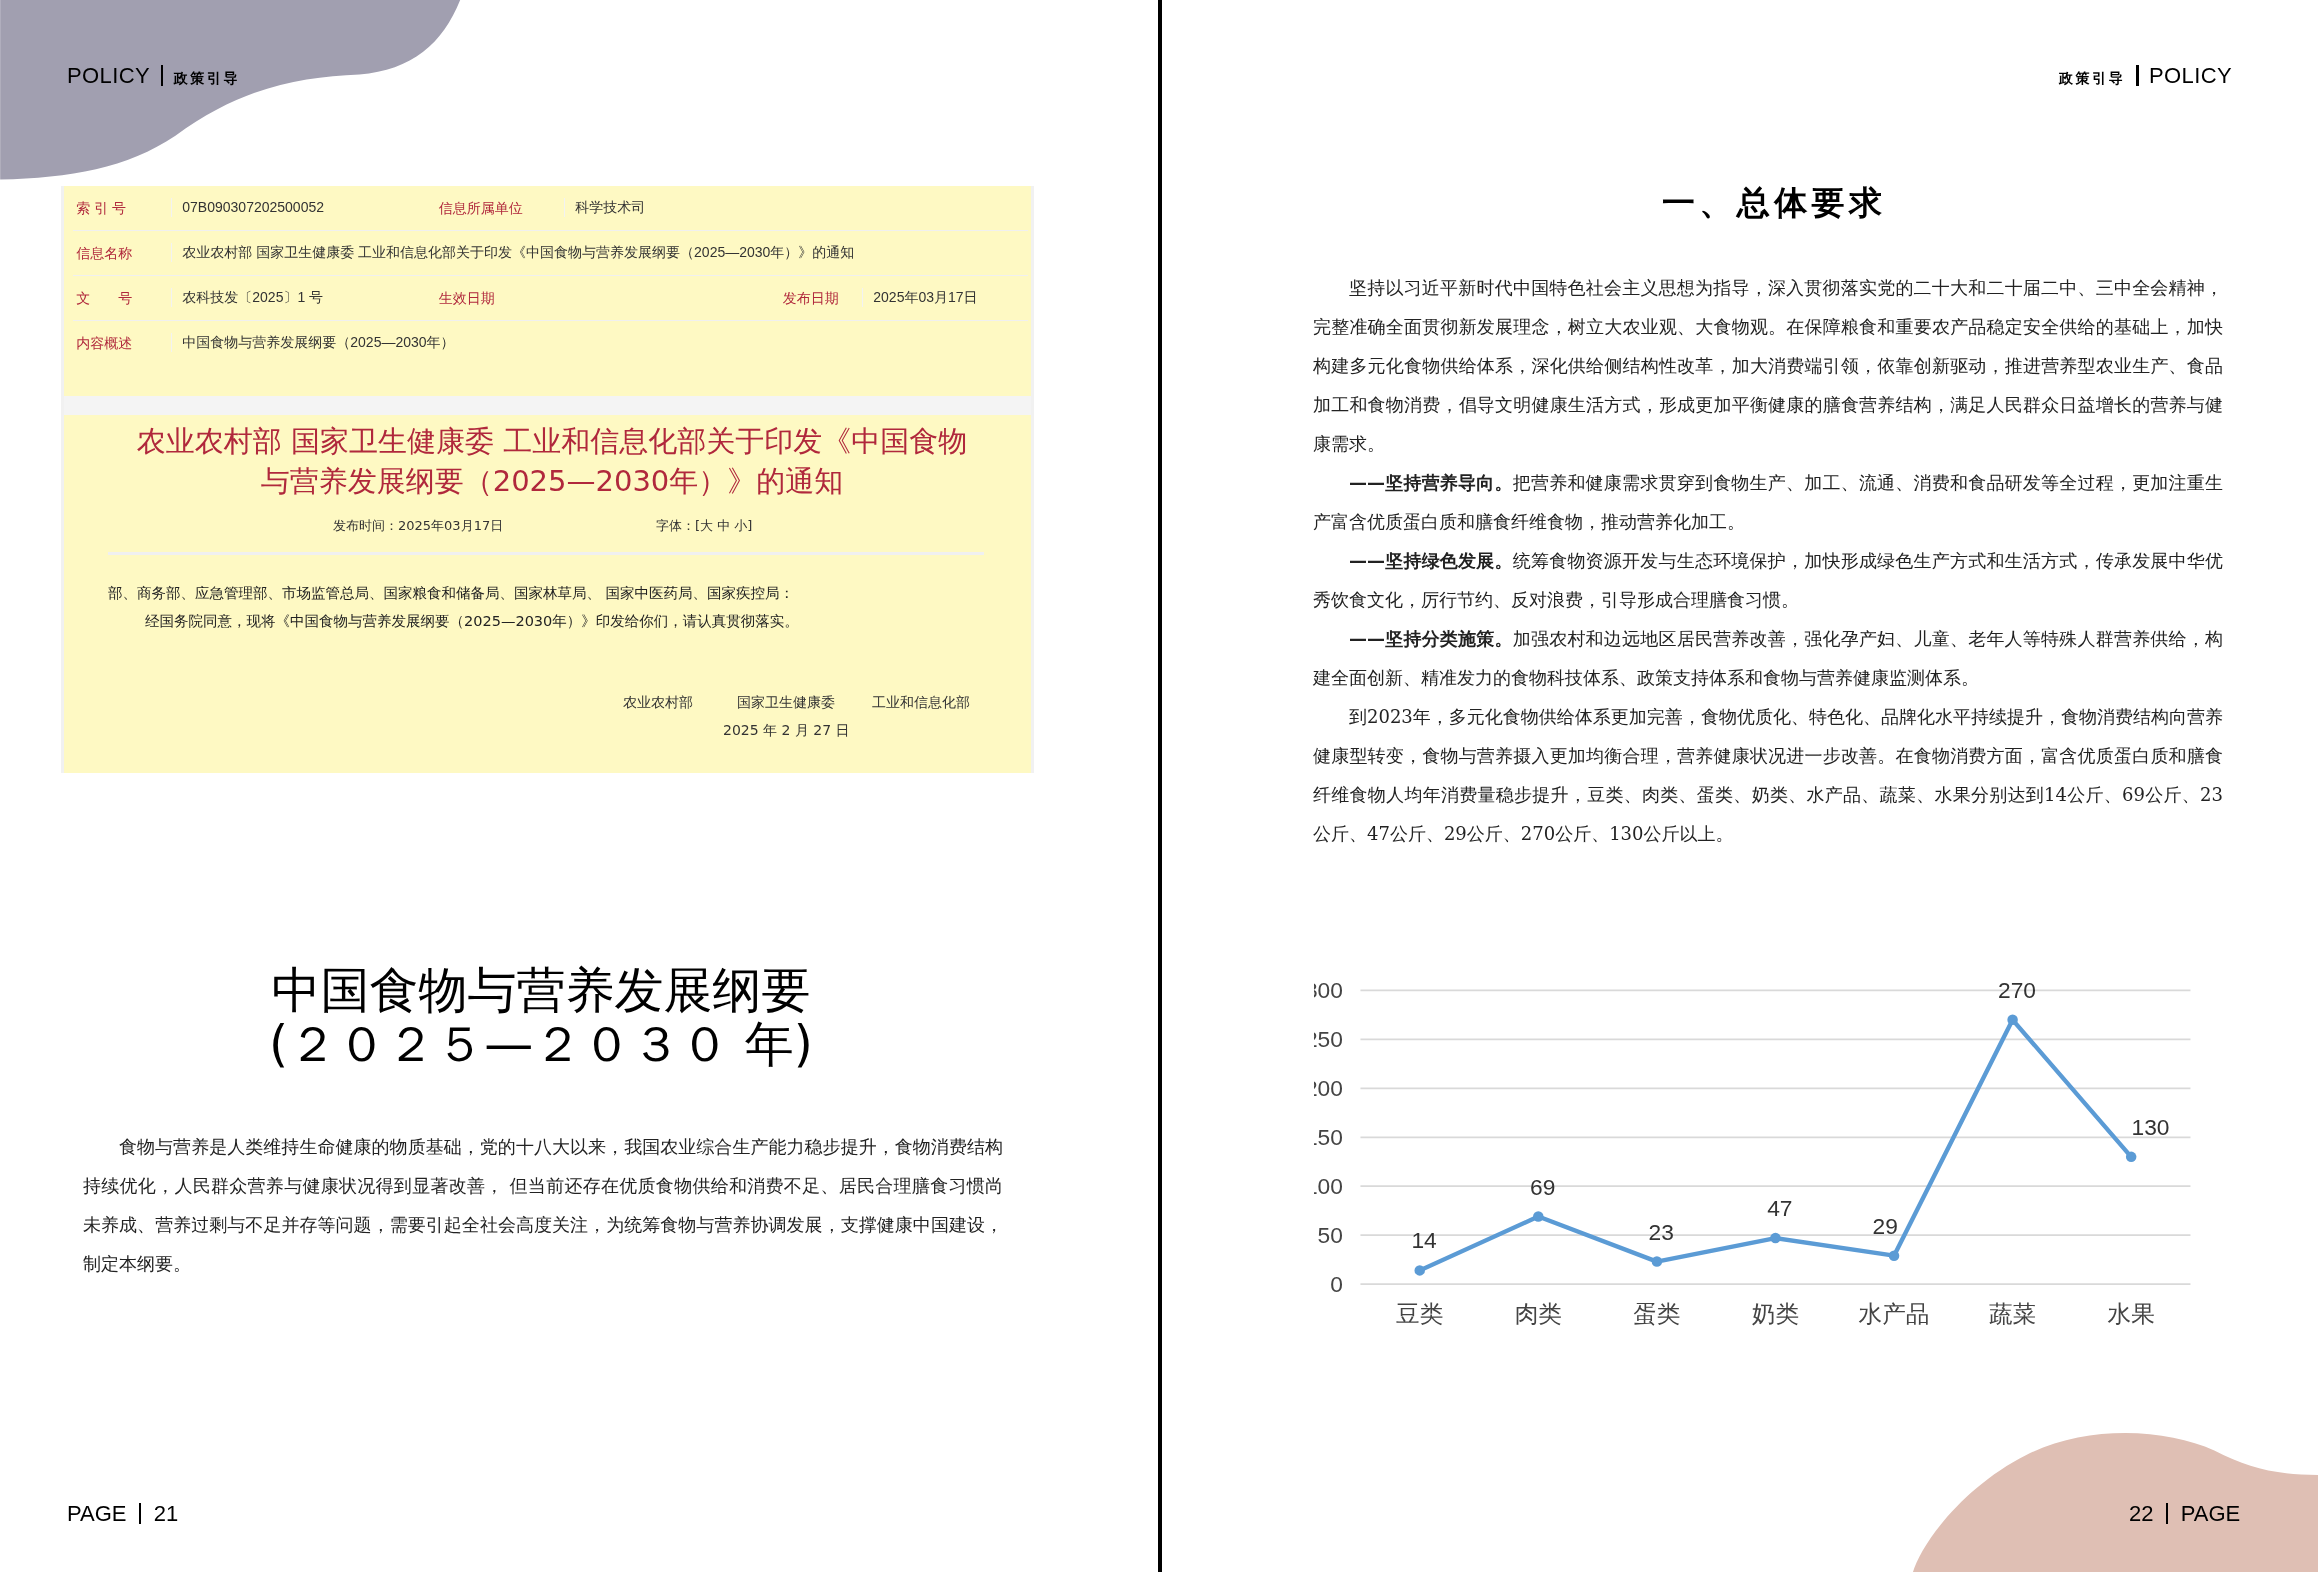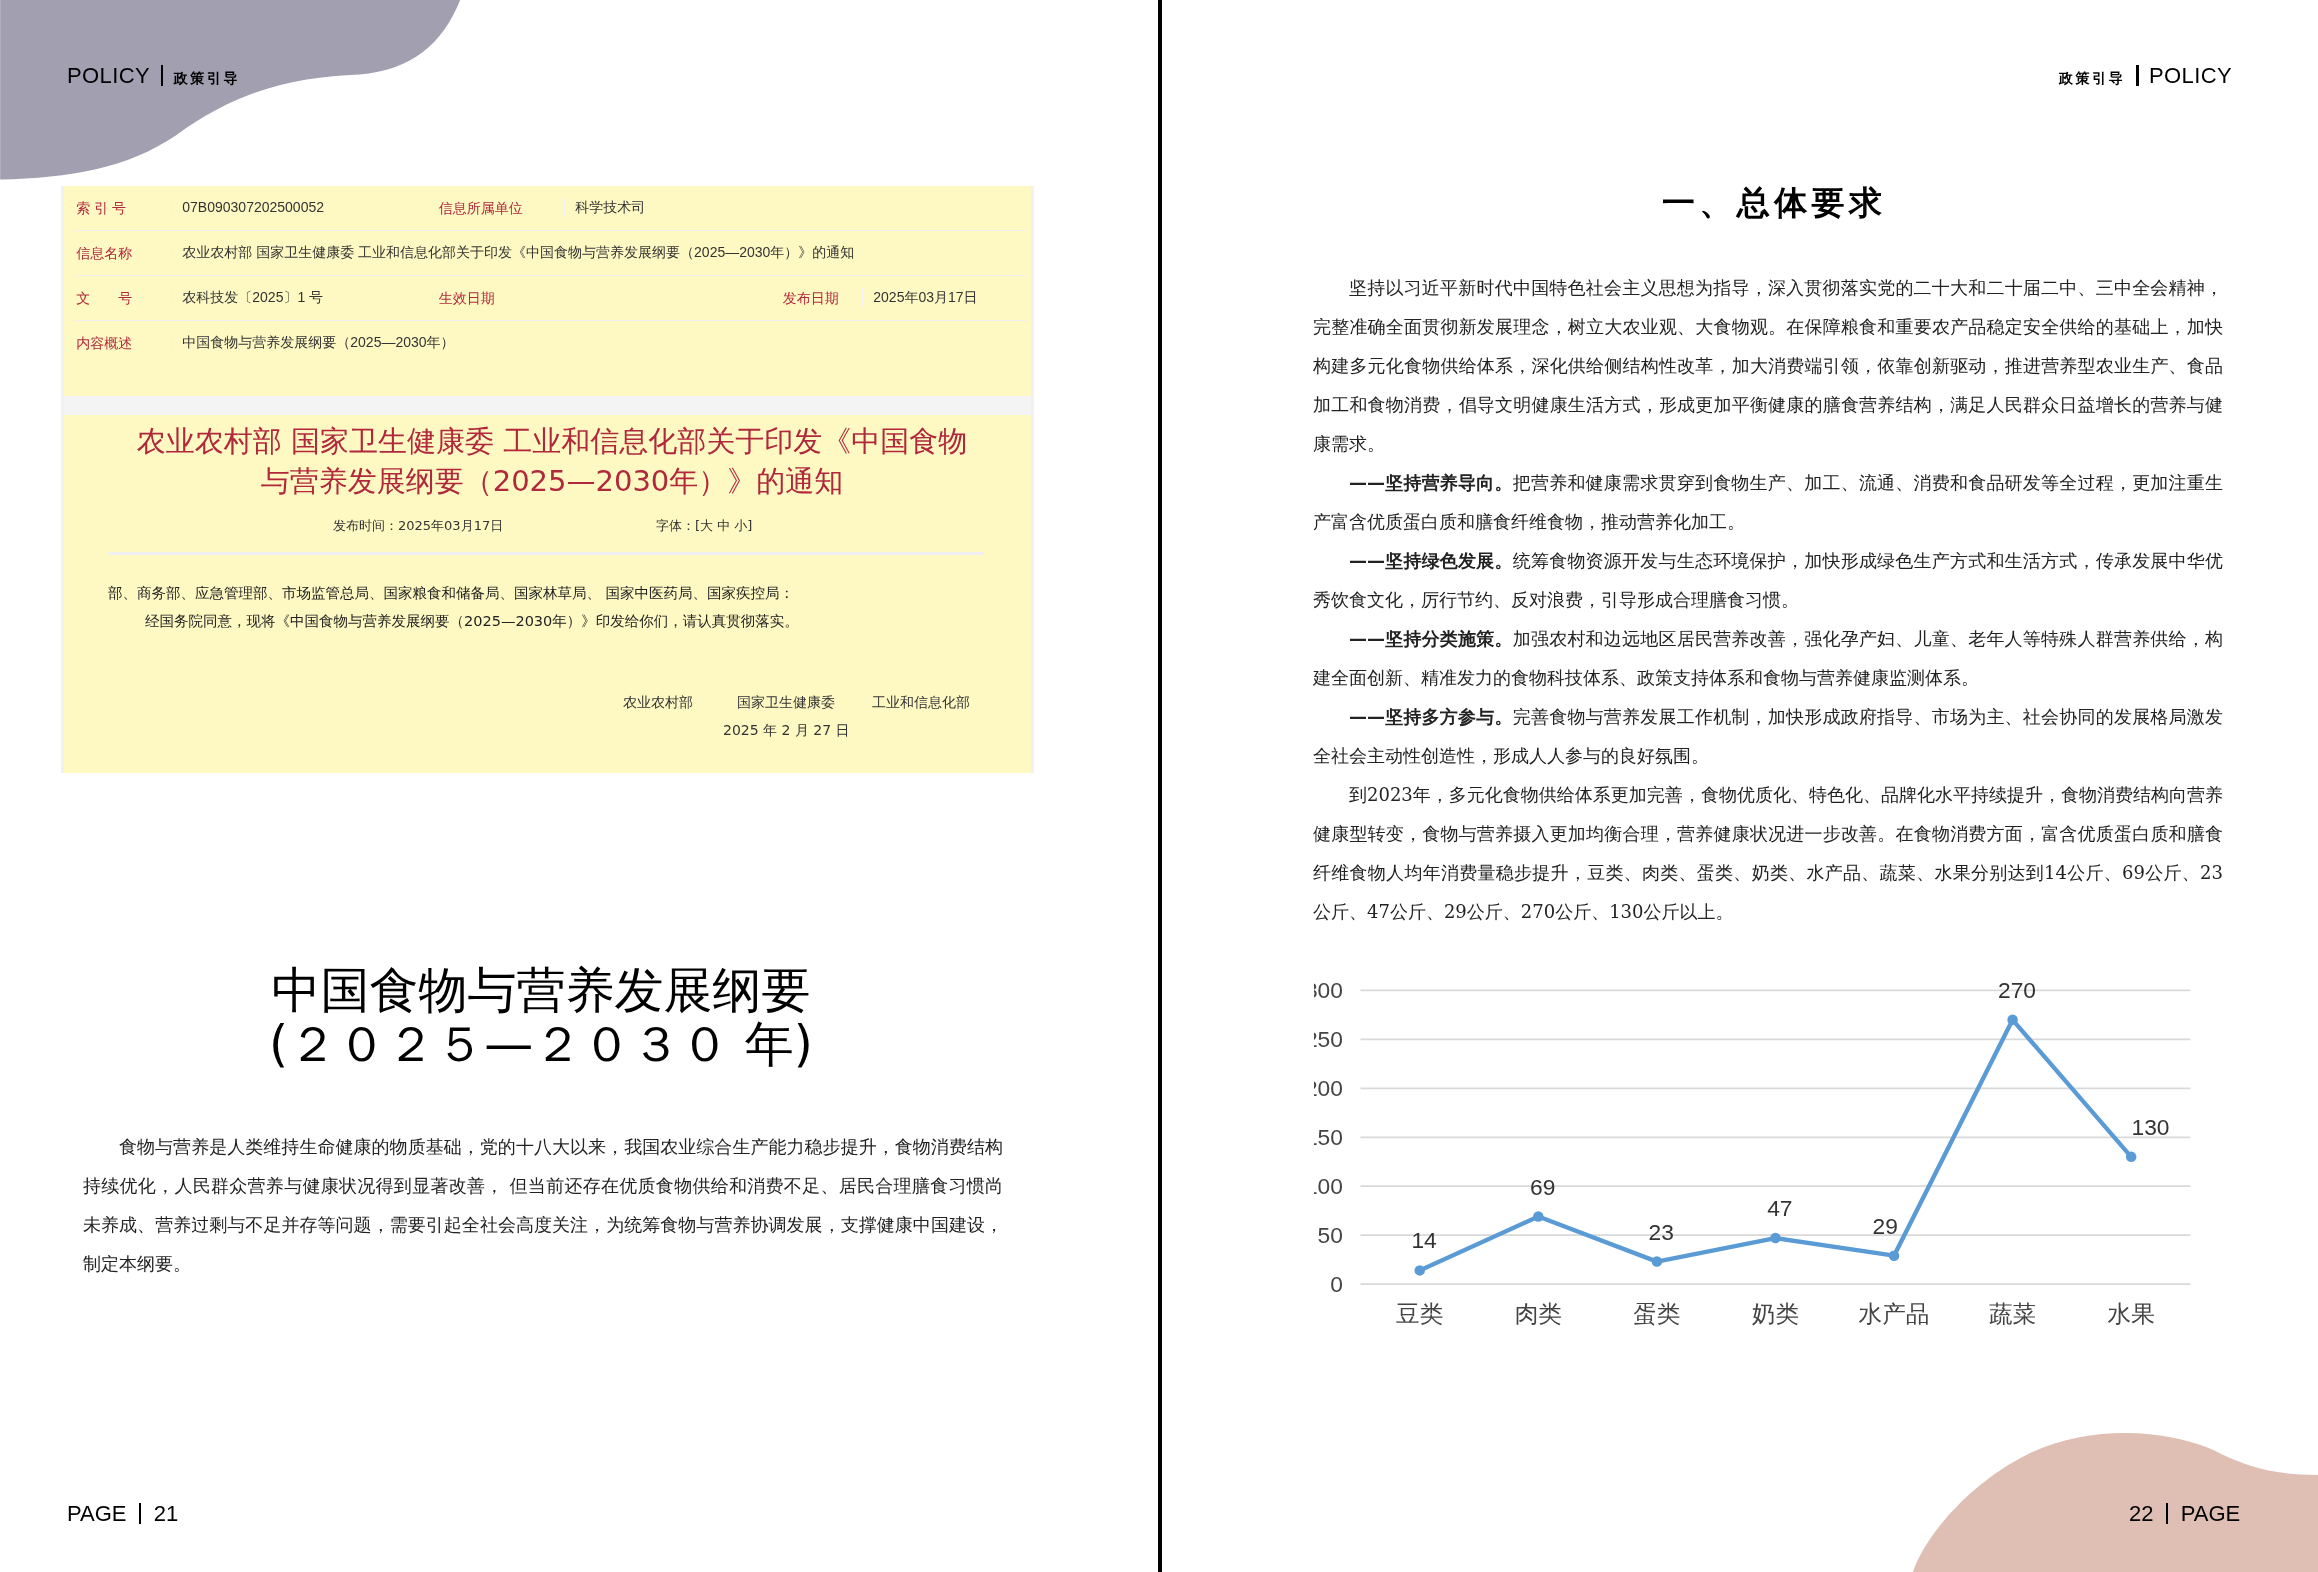--- a/index.html
+++ b/index.html
@@ -124,21 +124,20 @@
   </div>
 </div>
 
 <div class="sec-title">一、总体要求</div>
 
 <div class="para" style="left:1313px;top:268px;width:910px;">
   <p><b></b><span>坚持以习近平新时代中国特色社会主义思想为指导，深入贯彻落实党的二十大和二十届二中、三中全会精神，完整准确全面贯彻新发展理念，树立大农业观、大食物观。在保障粮食和重要农产品稳定安全供给的基础上，加快构建多元化食物供给体系，深化供给侧结构性改革，加大消费端引领，依靠创新驱动，推进营养型农业生产、食品加工和食物消费，倡导文明健康生活方式，形成更加平衡健康的膳食营养结构，满足人民群众日益增长的营养与健康需求。</span></p>
   <p><b>——坚持营养导向。</b><span>把营养和健康需求贯穿到食物生产、加工、流通、消费和食品研发等全过程，更加注重生产富含优质蛋白质和膳食纤维食物，推动营养化加工。</span></p>
   <p><b>——坚持绿色发展。</b><span>统筹食物资源开发与生态环境保护，加快形成绿色生产方式和生活方式，传承发展中华优秀饮食文化，厉行节约、反对浪费，引导形成合理膳食习惯。</span></p>
   <p><b>——坚持分类施策。</b><span>加强农村和边远地区居民营养改善，强化孕产妇、儿童、老年人等特殊人群营养供给，构建全面创新、精准发力的食物科技体系、政策支持体系和食物与营养健康监测体系。</span></p>
-  <p><b>——坚持多方参与。</b><span>完善食物与营养发展工作机制，加快形成政府指导、市场为主、社会协同的发展格局激发全社会主动性创造性，形成人人参与的良好氛围。</span></p>
   <p><b></b><span>到2023年，多元化食物供给体系更加完善，食物优质化、特色化、品牌化水平持续提升，食物消费结构向营养健康型转变，食物与营养摄入更加均衡合理，营养健康状况进一步改善。在食物消费方面，富含优质蛋白质和膳食纤维食物人均年消费量稳步提升，豆类、肉类、蛋类、奶类、水产品、蔬菜、水果分别达到14公斤、69公斤、23公斤、47公斤、29公斤、270公斤、130公斤以上。</span></p>
 </div>
 
 <svg class="chart" id="chart" viewBox="1500 1100 1020 440" width="894" height="386">
   <g id="grid">
       <line x1="1553" x2="2500" y1="1465" y2="1465" stroke="#d9d9d9" stroke-width="2"></line>
       <line x1="1553" x2="2500" y1="1409.1666666666667" y2="1409.1666666666667" stroke="#d9d9d9" stroke-width="2"></line>
       <line x1="1553" x2="2500" y1="1353.3333333333333" y2="1353.3333333333333" stroke="#d9d9d9" stroke-width="2"></line>
       <line x1="1553" x2="2500" y1="1297.5" y2="1297.5" stroke="#d9d9d9" stroke-width="2"></line>
       <line x1="1553" x2="2500" y1="1241.6666666666667" y2="1241.6666666666667" stroke="#d9d9d9" stroke-width="2"></line>

